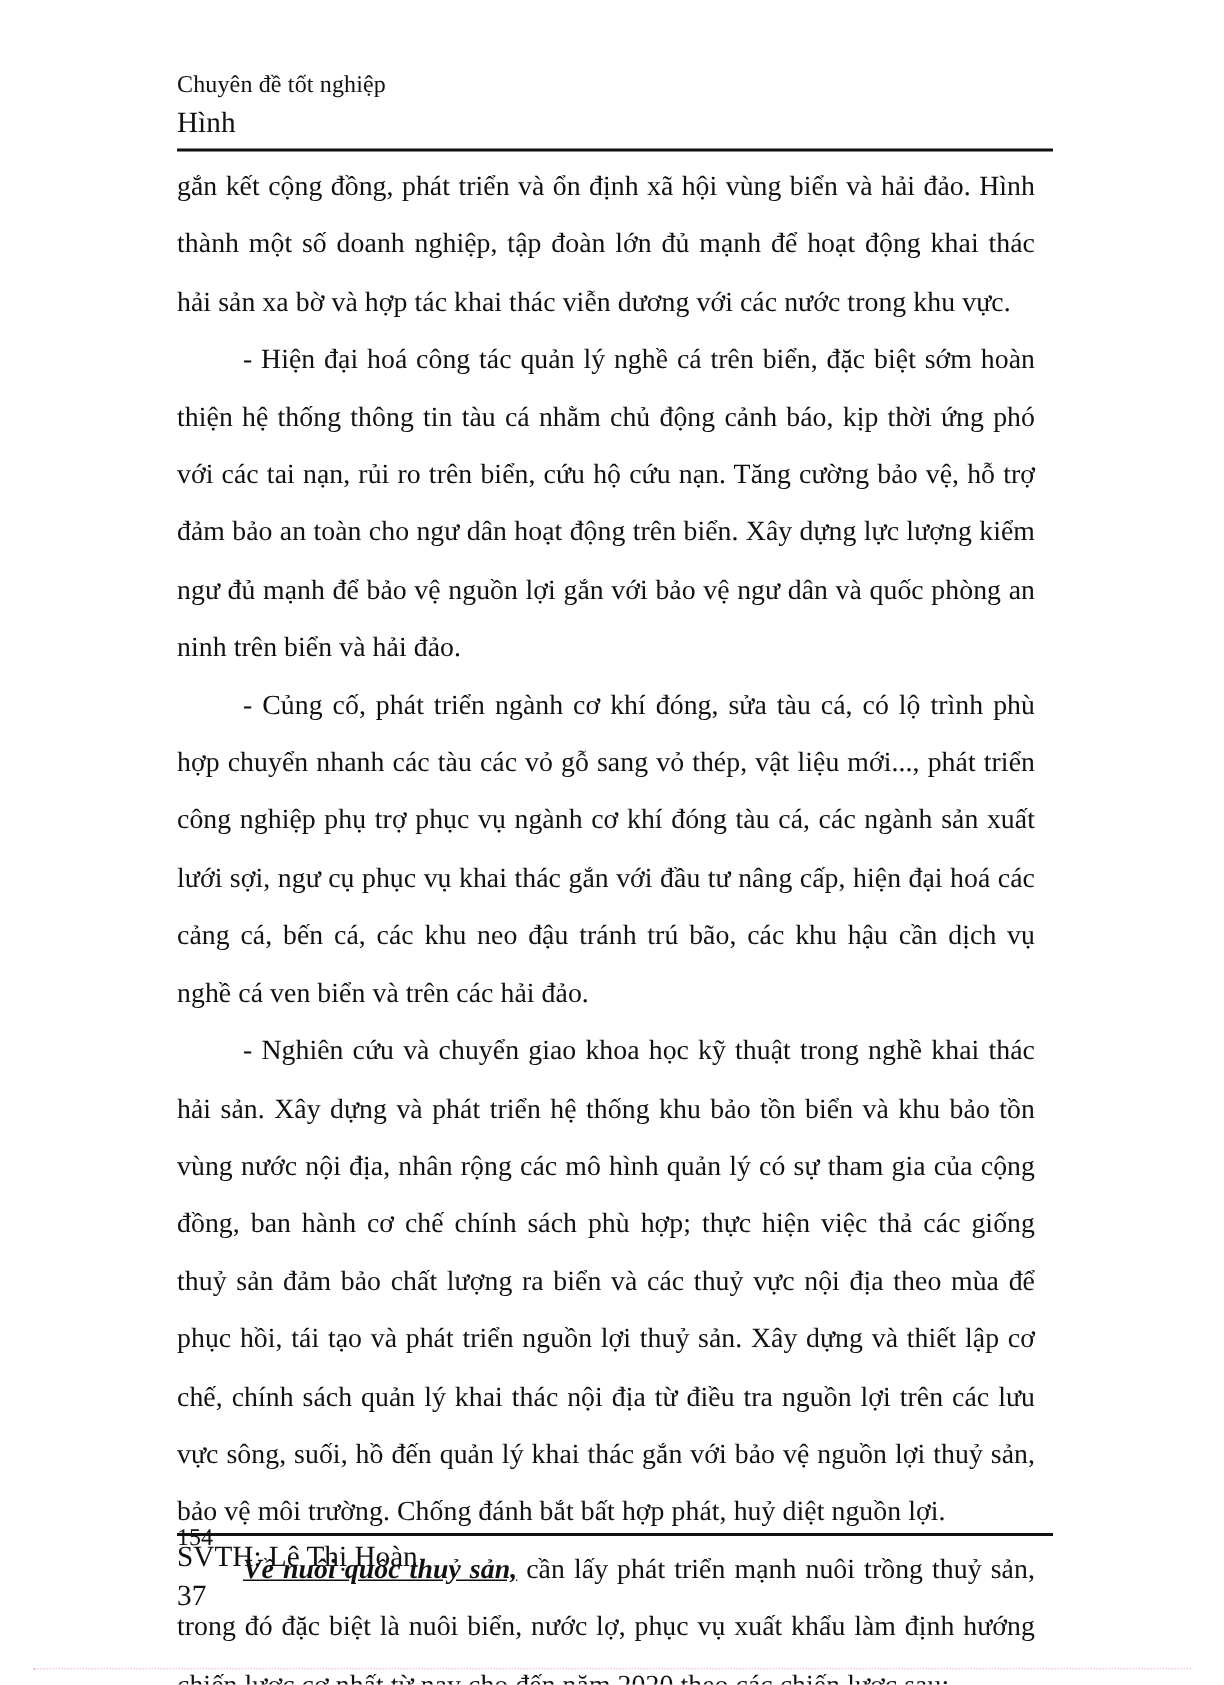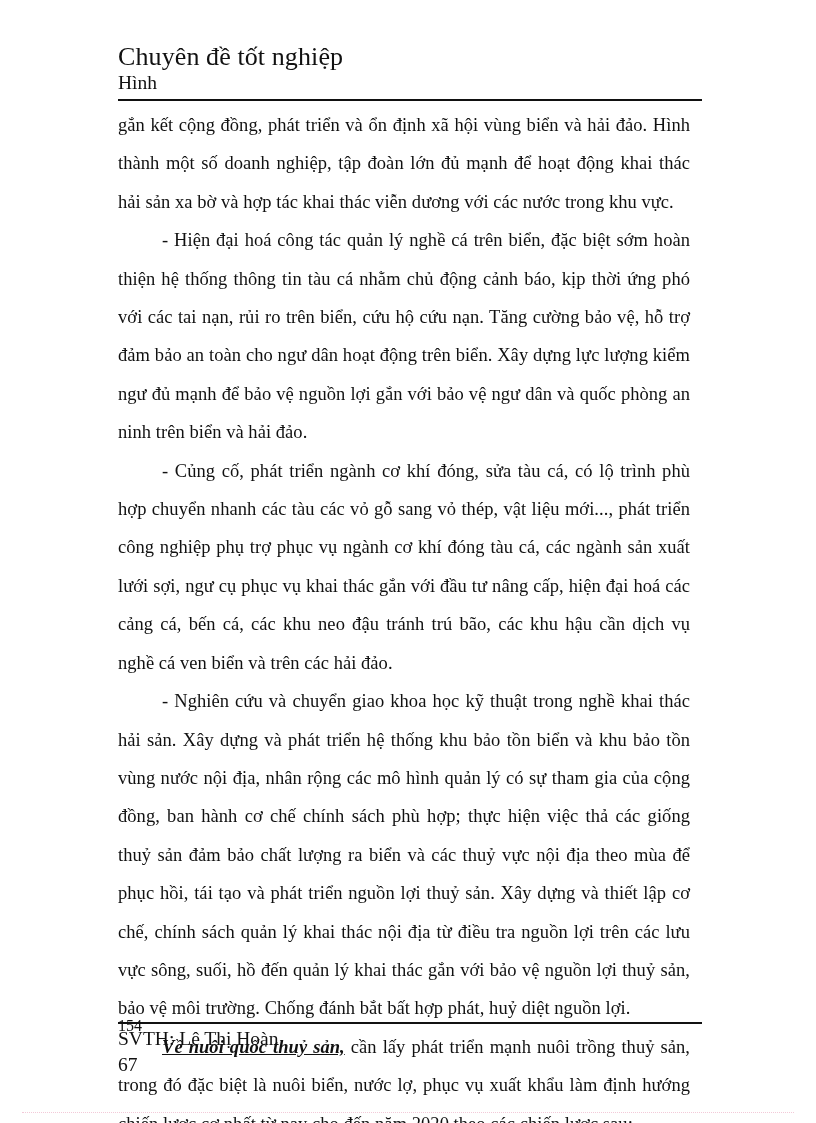--- a/index.html
+++ b/index.html
@@ -29,21 +29,21 @@
   .header {
     position: absolute;
     left: 118px;
     top: 44px;
     width: 584px;
   }
   .header-row {
     display: flex;
     justify-content: space-between;
     align-items: center;
-    font-size: 26px;
+    font-size: 16px;
     line-height: 26px;
     letter-spacing: 0.1px;
   }
   .header-left, .header-right {
     white-space: nowrap;
   }
   .header-cont {
     font-size: 19.5px;
     line-height: 26px;
   }
@@ -155,18 +155,18 @@
     <p class="para indent"><span class="lead">Về nuôi quốc thuỷ sản,</span><span> cần lấy phát triển mạnh nuôi trồng thuỷ sản, trong đó đặc biệt là nuôi biển, nước lợ, phục vụ xuất khẩu làm định hướng chiến lược cơ nhất từ nay cho đến năm 2020 theo các chiến lược sau:</span></p>
 
   </div>
 
   <div class="footer-rule"></div>
   <div class="footer">
     <div class="page-num">154</div>
     <div class="footer-row">
       <span class="footer-left">SVTH: Lê Thị Hoàn</span>
     </div>
-    <div class="footer-cont">67</div>
+    <div class="footer-cont">37</div>
   </div>
 
   <div class="scan-dotline"></div>
 
 </div>
 
 </body></html>

